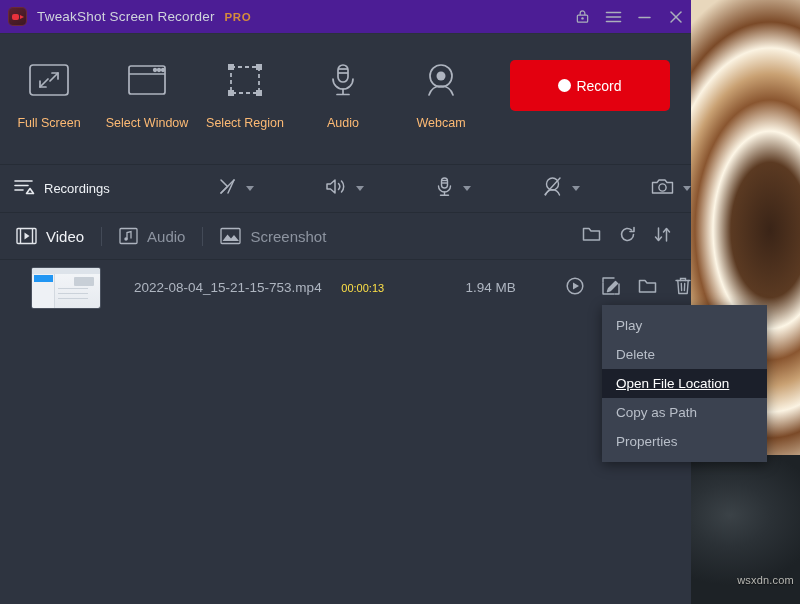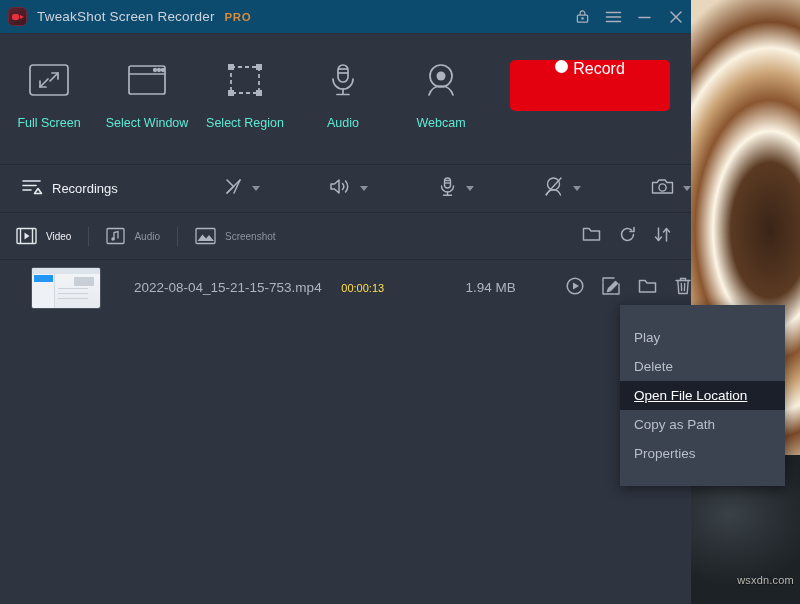--- a/index.html
+++ b/index.html
@@ -34,21 +34,21 @@
 
   
   #app {
     position:absolute; left:0; top:0; width:691px; height:604px;
     background:#2e3440; z-index:2;
     display:flex; flex-direction:column;
   }
 
   
   #titlebar {
-    height:34px; flex:0 0 34px; background:#0c4a6e;
+    height:34px; flex:0 0 34px; background:#4c1d95;
     display:flex; align-items:center; padding:0 0 0 9px;
     border-bottom:1px solid #2b313c;
   }
   #app-icon {
     width:17px; height:17px; border-radius:4px; flex:0 0 17px;
     background:linear-gradient(145deg,#5c2230,#3d1822);
     position:relative; box-shadow:0 0 0 1px #6a2a36;
   }
   #app-icon::before {
     content:""; position:absolute; left:3px; top:5.5px;
@@ -67,53 +67,53 @@
 
   
   #capture-bar {
     height:131px; flex:0 0 131px; display:flex; align-items:flex-start;
     padding-top:18px; border-bottom:1px solid #262c36;
   }
   .cap {
     width:98px; display:flex; flex-direction:column; align-items:center;
   }
   .cap-ico { height:56px; display:flex; align-items:center; justify-content:center; color:#aeb4bf; }
-  .cap-lbl { margin-top:8px; font-size:12.5px; color:#5eead4; }
+  .cap-lbl { margin-top:8px; font-size:12.5px; color:#fdba74; }
   #record-btn {
     margin-left:20px; margin-top:8px; width:160px; height:51px; border-radius:5px;
     background:#e3000f; color:#fff; border:none; cursor:pointer;
-    display:flex; justify-content:center; gap:5px;
-    font-size:16px; font-family:"Liberation Sans", sans-serif;
+    display:flex; align-items:center; justify-content:center; gap:5px;
+    font-size:14px; font-family:"Liberation Sans", sans-serif;
   }
   #rec-dot { width:13px; height:13px; border-radius:50%; background:#fff; }
 
   
   #options-bar {
     height:48px; flex:0 0 48px; display:flex; align-items:center;
-    padding-left:22px; border-bottom:1px solid #262c36;gap:30px;
+    padding-left:14px; border-bottom:1px solid #262c36;gap:30px;
   }
   .opt { display:flex; align-items:center; color:#aeb4bf; }
   .opt-lbl { margin-left:9px; font-size:13px; color:#9aa1ad; }
   .opt-lbl.active { color:#eef1f5; }
   .caret {
     width:0; height:0; margin-left:9px;
     border-left:4.5px solid transparent; border-right:4.5px solid transparent;
     border-top:5px solid #8a919d;
   }
   .spacer-sm { width:28px; }
   .spacer-md { width:42px; }
 
   
   #tabs-bar {
     height:47px; flex:0 0 47px; display:flex; align-items:center;
     padding-left:16px; border-bottom:1px solid #262c36;
   }
   .tab { display:flex; align-items:center; cursor:pointer; }
   .tab-ico { color:#aeb4bf; display:flex; }
-  .tab-lbl { margin-left:9px; font-size:10px; color:#8d94a0; }
+  .tab-lbl { margin-left:9px; font-size:15px; color:#8d94a0; }
   .tab.active .tab-lbl { color:#f0f2f6; }
   .tab.active .tab-ico { color:#e3e6eb; }
   .vdiv { width:1px; height:19px; background:#434a57; margin:0 17px; }
   #tab-actions { margin-left:auto; display:flex; align-items:center; gap:18px; padding-right:20px; color:#a7aeb9; }
 
   
   #file-list { flex:1 1 auto; position:relative; }
   .file-row {
     height:55px; display:flex; align-items:center; padding-left:32px;
   }
@@ -134,22 +134,22 @@
   .thumb-btn { position:absolute; right:6px; top:9px; width:20px; height:9px; background:#c8cfd7; border-radius:1px; }
   .thumb-lines { position:absolute; left:26px; top:20px; width:30px; height:1px; background:#cbd2da;
                  box-shadow:0 5px 0 #cbd2da, 0 10px 0 #cbd2da; }
   .f-name { margin-left:34px; width:200px; font-size:13.5px; color:#aeb5c0; }
   .f-dur  { margin-left:15px; width:100px; font-size:11px; color:#fde047; }
   .f-size { margin-left:28px; width:90px; font-size:13.5px; color:#aeb5c0; }
   .row-actions { margin-left:14px; display:flex; align-items:center; gap:18px; color:#a7aeb9; }
 
   
   #ctx-menu {
-    position:absolute; left:620px; top:305px; width:165px; z-index:6;
-    background:#3b4250; padding:18px 0;
+    position:absolute; left:602px; top:305px; width:165px; z-index:6;
+    background:#3b4250; padding:6px 0;
     box-shadow:0 3px 12px rgba(0,0,0,.45);
   }
   .ctx-item {
     height:29px; display:flex; align-items:center; padding-left:14px;
     font-size:13.5px; color:#b9bfc9; cursor:pointer;
   }
   .ctx-item.highlight { background:#1b1f2a; color:#ffffff;text-decoration:underline; }
 </style>
 </head>
 <body>

